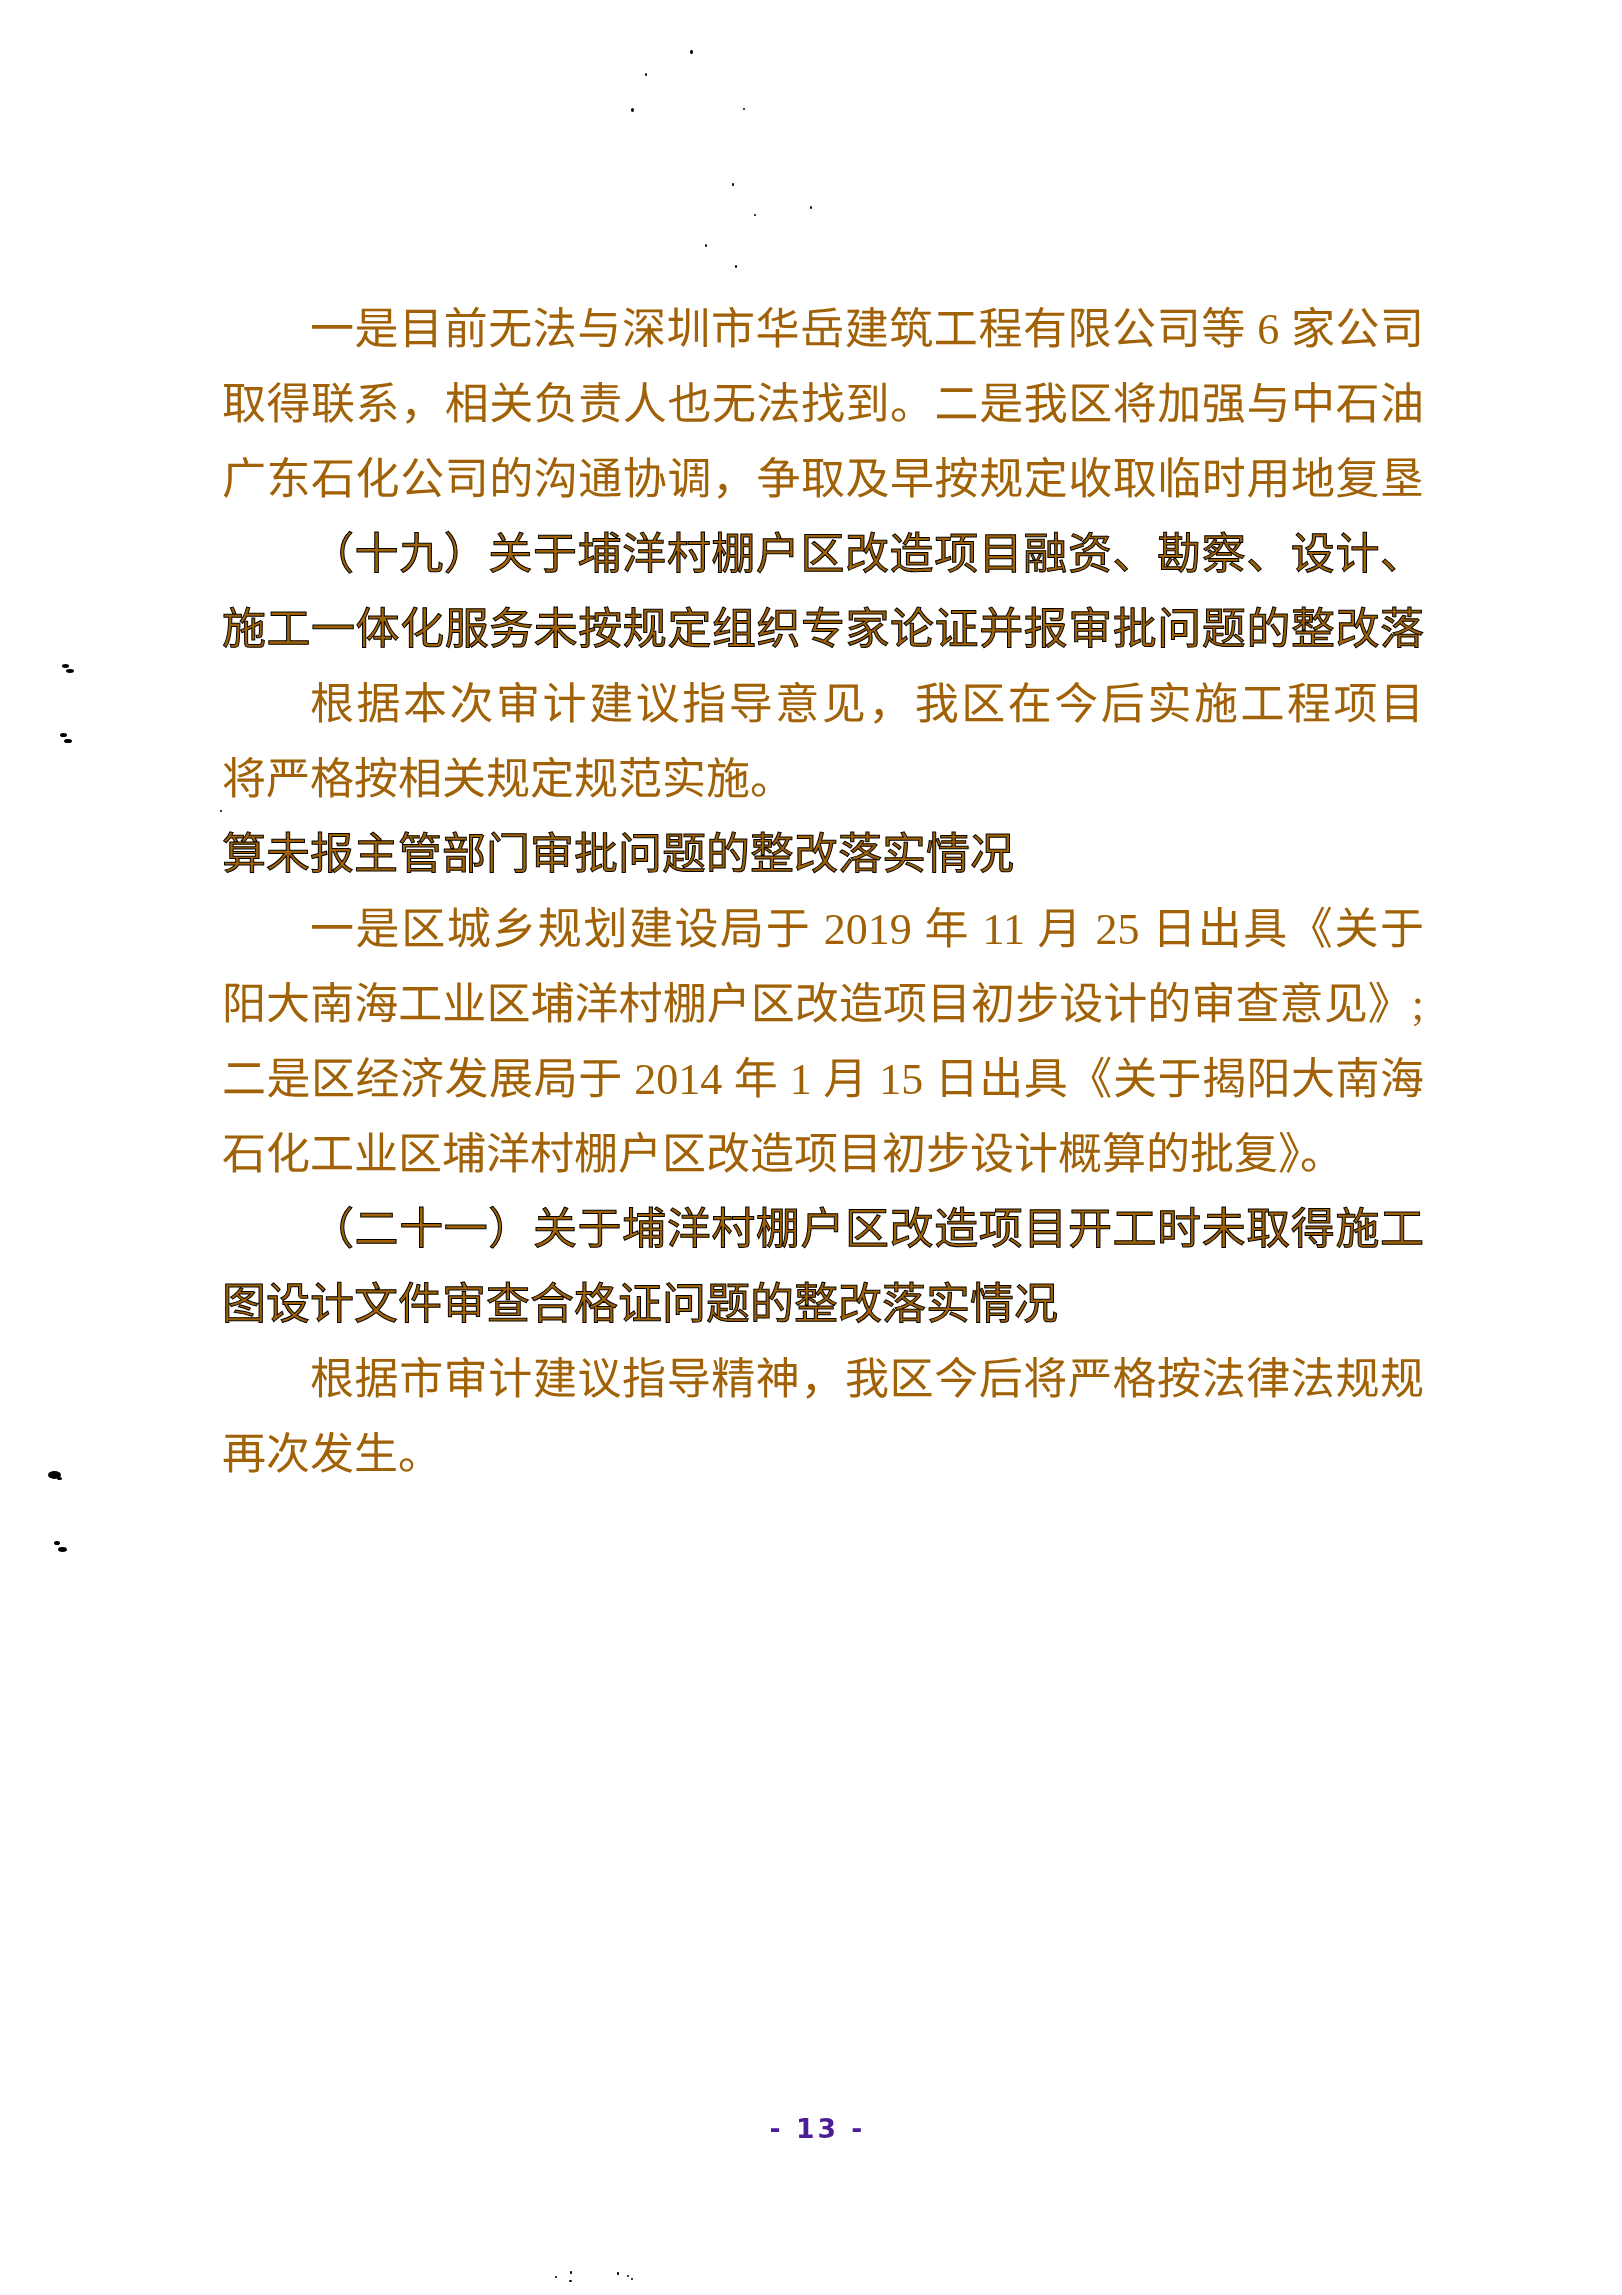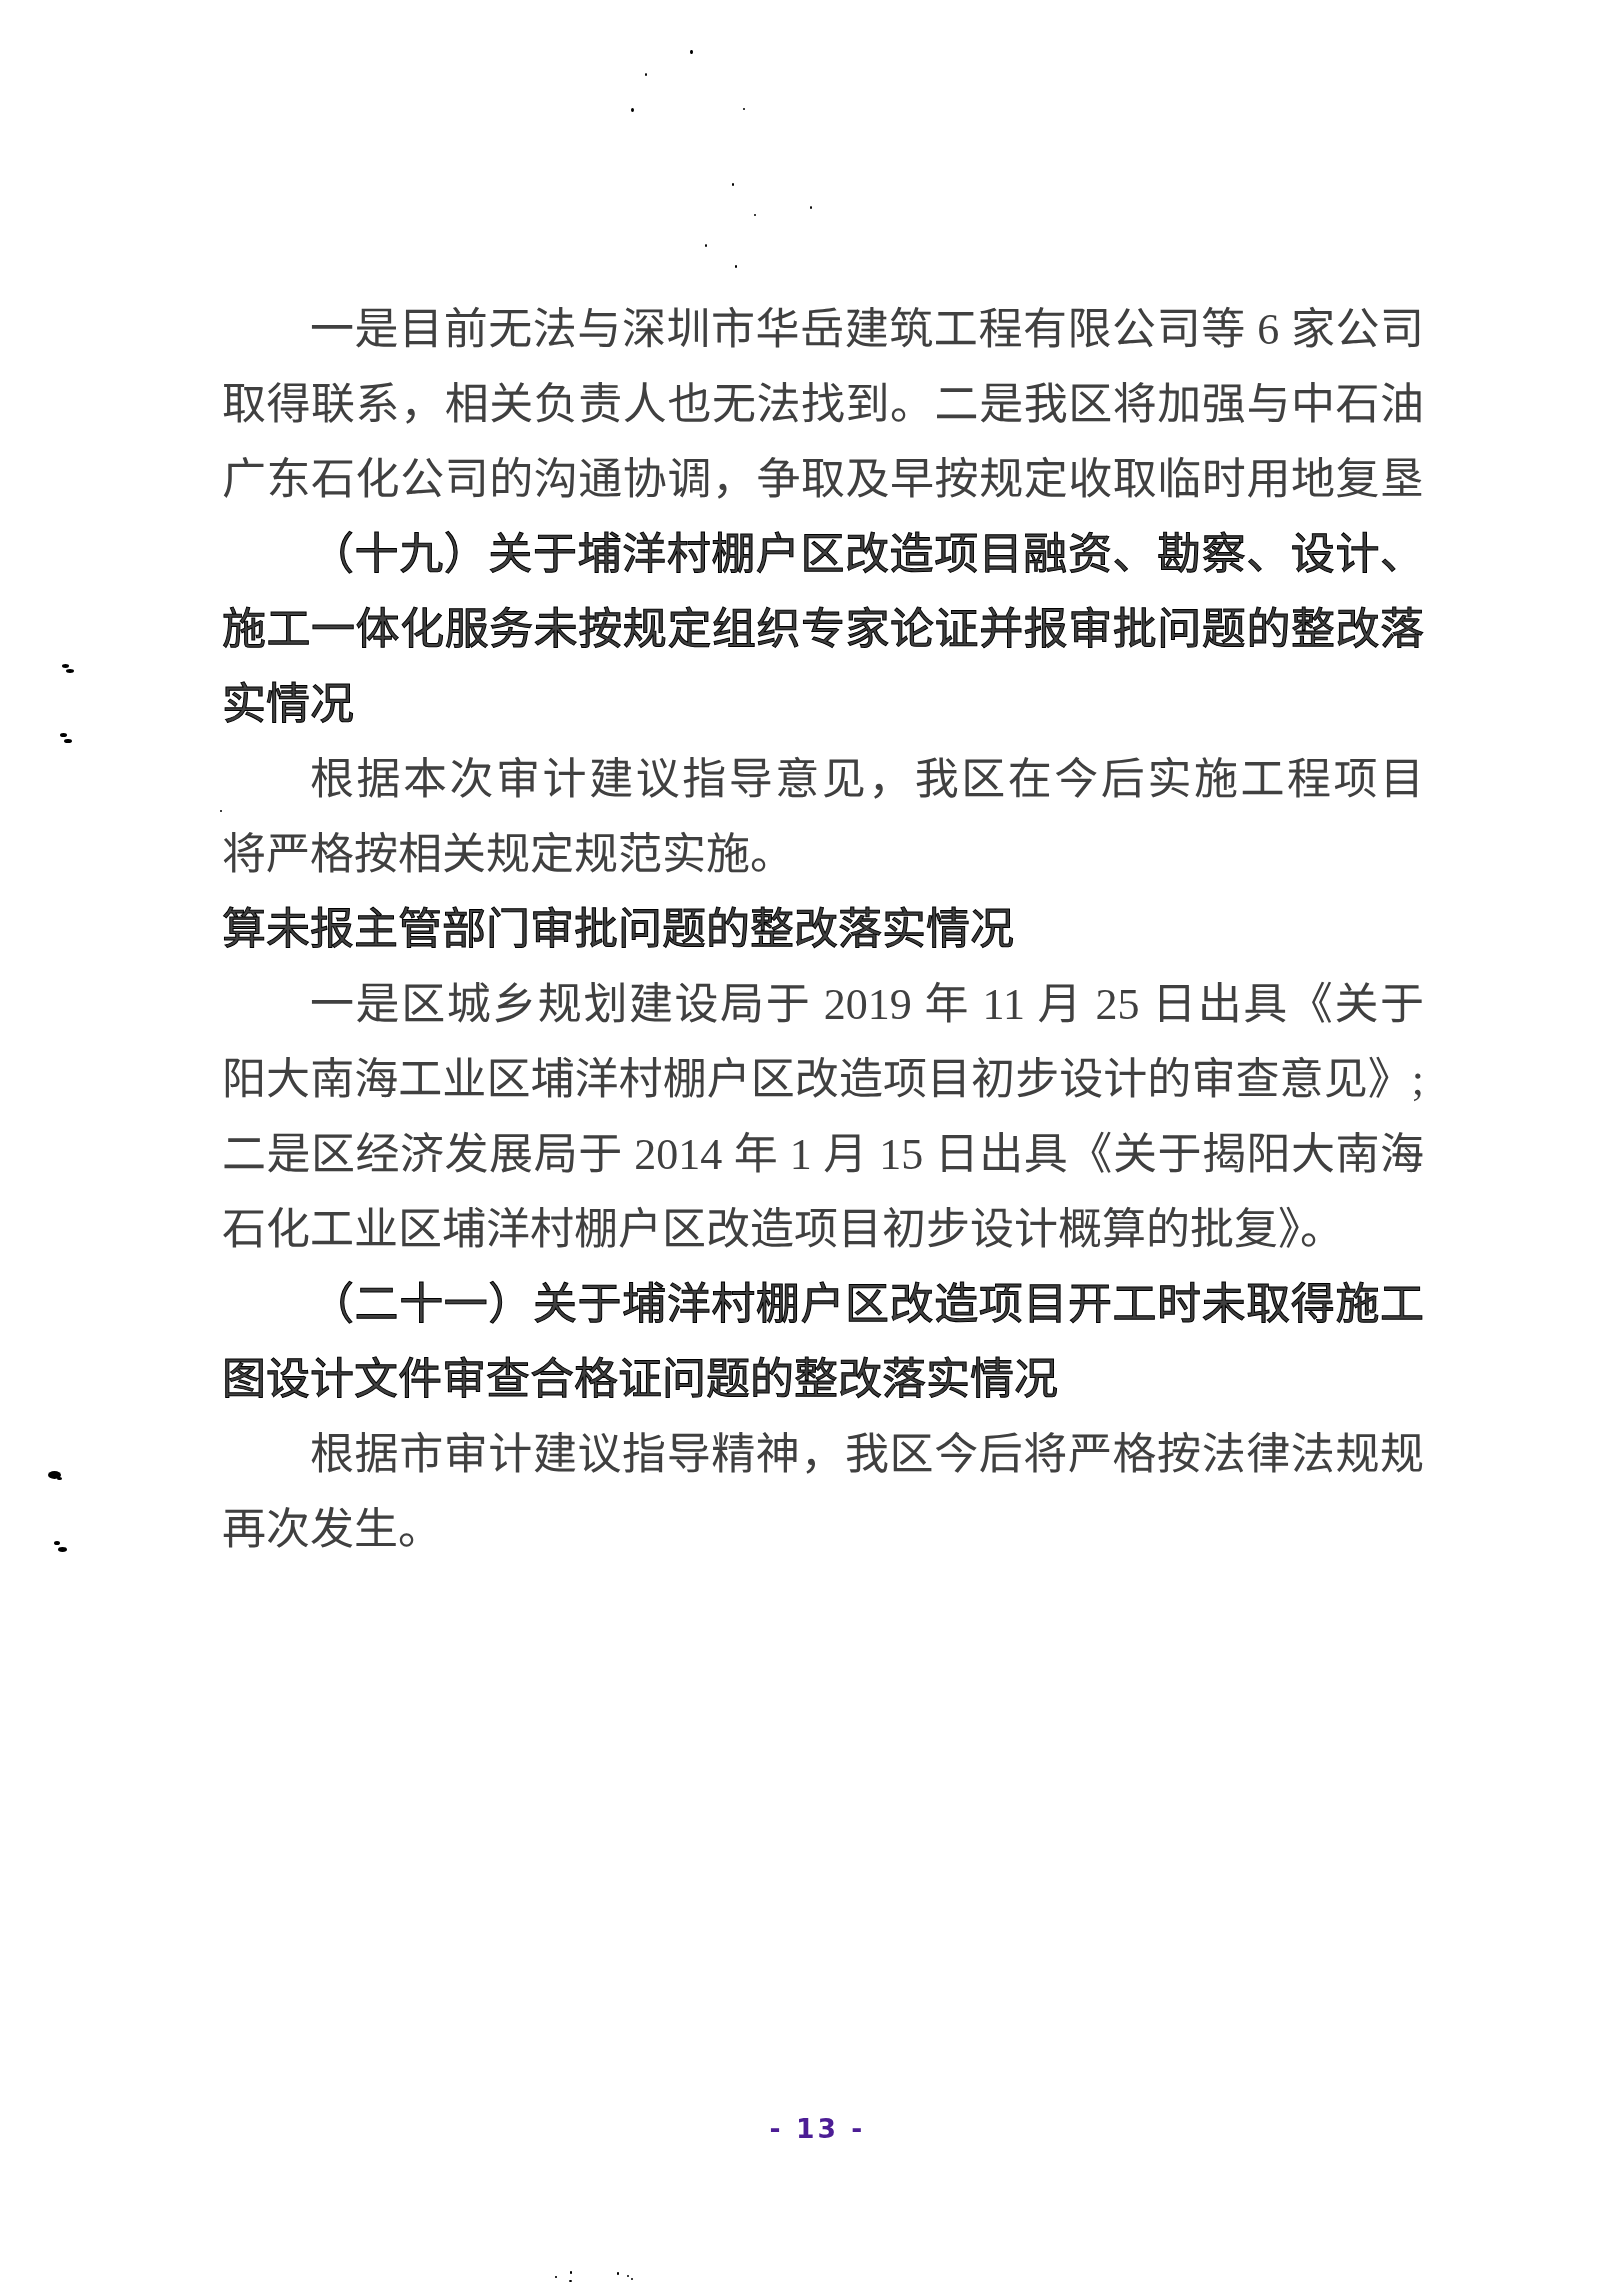--- a/index.html
+++ b/index.html
@@ -15,21 +15,21 @@
     overflow: hidden;
     color: #000000;
   }
   .doc-body {
     position: absolute;
     left: 222px;
     top: 292px;
     width: 1202px;
     font-family: "Liberation Serif", "DejaVu Serif", serif;
     font-size: 44px;
-    color: #404040;
+    color: #a16207;
   }
   .line {
     height: 75px;
     line-height: 75px;
     white-space: nowrap;
     letter-spacing: 0;
   }
   .line.fill {
     white-space: normal;
     text-align: justify;
@@ -101,21 +101,20 @@
 
   <main class="doc-body">
       <div class="block">
         <div class="line indent fill">一是目前无法与深圳市华岳建筑工程有限公司等 6 家公司</div>
         <div class="line fill">取得联系，相关负责人也无法找到。二是我区将加强与中石油</div>
         <div class="line fill">广东石化公司的沟通协调，争取及早按规定收取临时用地复垦</div>
       </div>
       <div class="block heading">
         <div class="line indent fill">（十九）关于埔洋村棚户区改造项目融资、勘察、设计、</div>
         <div class="line fill">施工一体化服务未按规定组织专家论证并报审批问题的整改落</div>
-        <div class="line">实情况</div>
       </div>
       <div class="block">
         <div class="line indent fill">根据本次审计建议指导意见，我区在今后实施工程项目中，</div>
         <div class="line">将严格按相关规定规范实施。</div>
       </div>
       <div class="block heading">
         <div class="line">算未报主管部门审批问题的整改落实情况</div>
       </div>
       <div class="block">
         <div class="line indent fill">一是区城乡规划建设局于 2019 年 11 月 25 日出具《关于揭</div>

